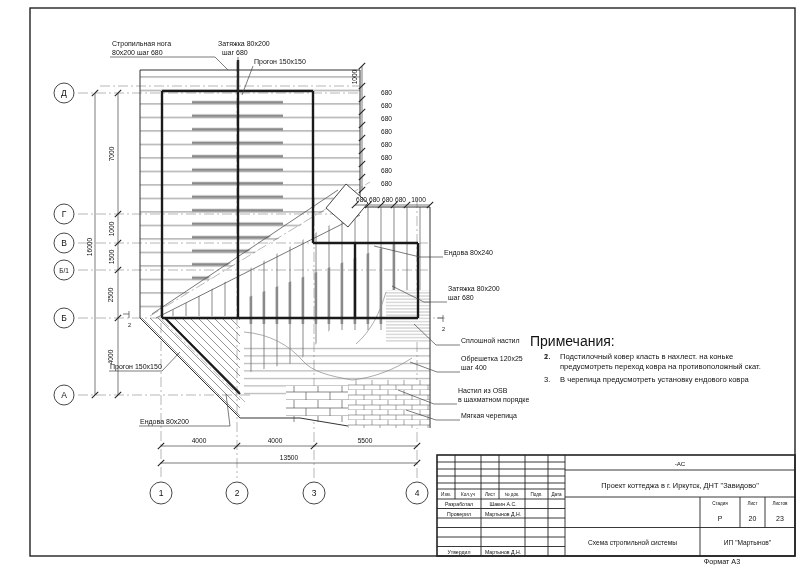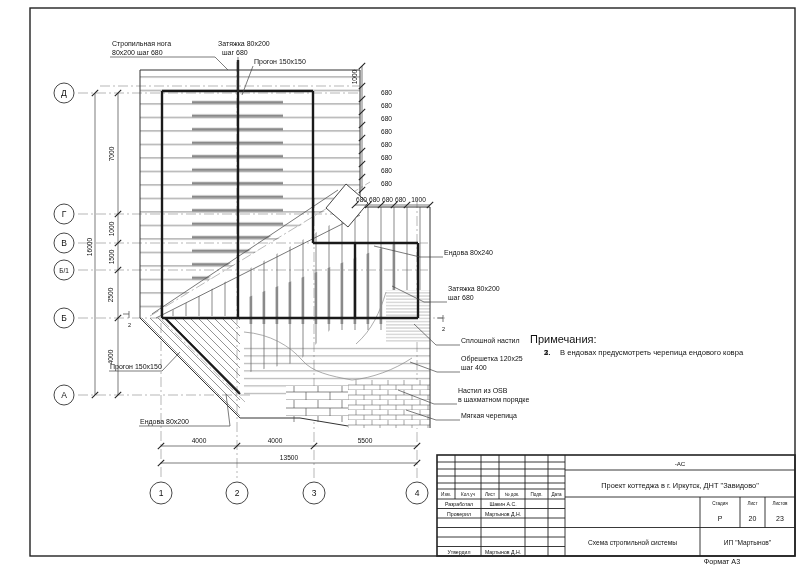--- a/index.html
+++ b/index.html
@@ -24,21 +24,21 @@
   .thick{stroke:#1a1a1a;stroke-width:2.4;fill:none;}
   .valley{stroke:#1a1a1a;stroke-width:2.1;fill:none;}
   .dimline{stroke:#444;stroke-width:.7;fill:none;}
   .tick{stroke:#222;stroke-width:1.1;}
   .leader{stroke:#444;stroke-width:.7;fill:none;}
   .dashdot{stroke:#999;stroke-width:.7;fill:none;stroke-dasharray:10 3 2 3;}
   .wavy{stroke:#888;stroke-width:.7;fill:none;}
   .tbl{stroke:#222;stroke-width:.9;fill:none;}
   .tbl2{stroke:#222;stroke-width:1.6;fill:none;}
   #notes{position:absolute;left:530px;top:333px;width:248px;color:#111;}
-  #notes .nt{font-size:11px;margin-bottom:3px;}
+  #notes .nt{font-size:14px;margin-bottom:3px;}
   #notes .note{position:relative;padding-left:30px;margin-bottom:2px;
                font-size:7.6px;line-height:1.35;width:218px;}
   #notes .num{position:absolute;left:14px;top:0;}
 </style>
 </head>
 <body>
 
 <div id="sheet">
 <svg width="800" height="565" viewBox="0 0 800 565">
   <defs>
@@ -294,19 +294,20 @@
   </g>
 </svg>
 
 <div id="notes">
   <div class="nt">Примечания:</div>
   <div class="note">
     <span class="num">1.</span>
   </div>
   <div class="note">
     <span class="num">2.</span>
+    <span>Подстилочный ковер класть в нахлест. на коньке предусмотреть переход ковра на противоположный скат.</span>
   </div>
   <div class="note">
     <span class="num">3.</span>
-    <span>В ендовах предусмотреть черепица ендового ковра</span>
+    <span>В черепица предусмотреть установку ендового ковра</span>
   </div>
 </div>
 </div>
 
 </body></html>

